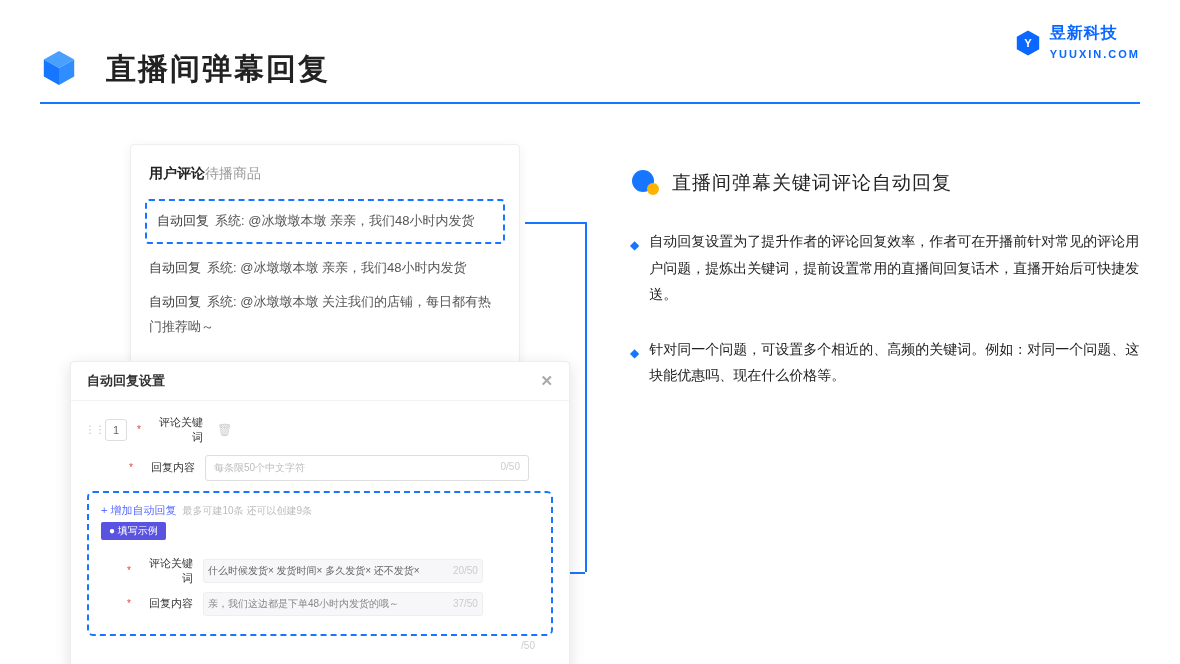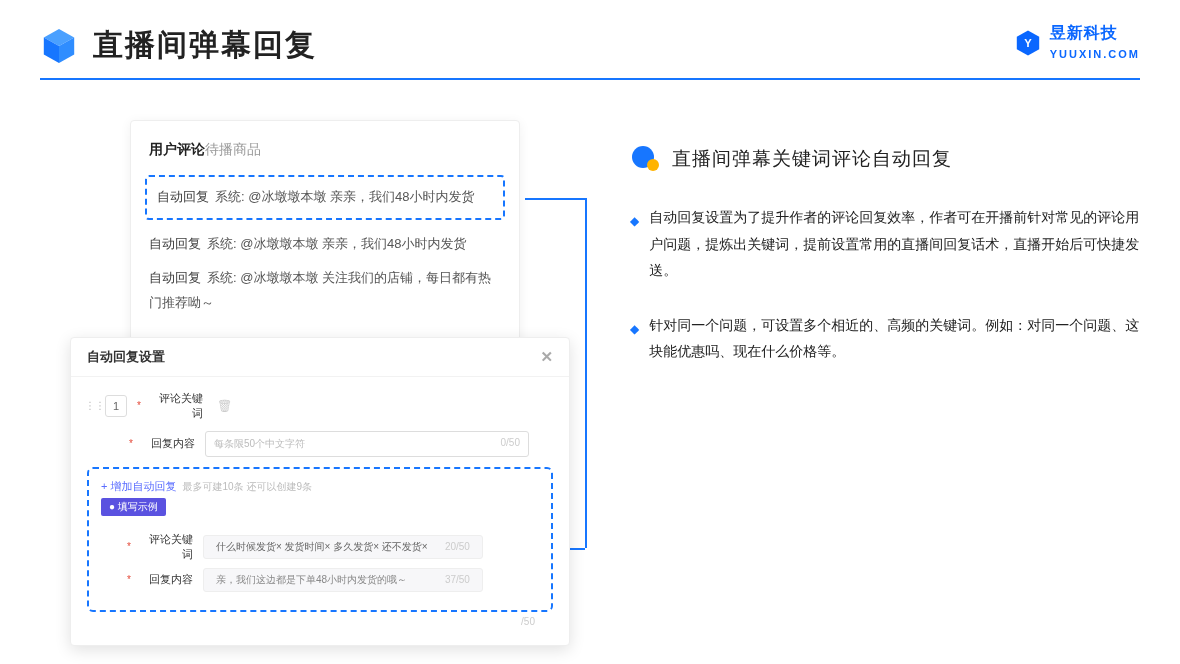--- a/index.html
+++ b/index.html
@@ -1,18 +1,18 @@
 <!DOCTYPE html>
 <html><head>
 <meta charset="utf-8">
 <style>
 *{margin:0;padding:0;box-sizing:border-box;}
 body{width:1180px;height:664px;font-family:"Microsoft YaHei","PingFang SC",sans-serif;background:#fff;position:relative;overflow:hidden;}
 .header{display:flex;justify-content:space-between;align-items:flex-start;padding:25px 40px 0 40px;}
-.title-block{display:flex;align-items:center;gap:15px;}
+.title-block{display:flex;gap:28px;margin-top:24px;}
 .cube-icon{width:38px;height:38px;}
 .page-title{font-size:30px;font-weight:600;color:#222;letter-spacing:2px;}
 .brand{display:flex;align-items:center;gap:8px;}
 .brand-text{display:flex;flex-direction:column;line-height:1;}
 .brand-cn{font-size:16px;font-weight:700;color:#0a67ff;letter-spacing:1px;}
 .brand-en{font-size:11px;color:#0a67ff;letter-spacing:2px;font-weight:700;margin-top:8px;}
 .hr{margin:12px 40px 0 40px;height:2px;background:#1776ff;}
 .content{display:flex;padding:40px 40px 0 70px;gap:60px;}
 .left{position:relative;width:500px;}
 .card1{background:#fff;border:1px solid #eee;border-radius:4px;box-shadow:0 2px 12px rgba(0,0,0,0.06);width:390px;margin-left:60px;padding:20px 18px 30px 18px;}
@@ -31,21 +31,21 @@
 .req{color:#e44a3a;font-size:10px;}
 .flabel{font-size:11px;color:#333;width:52px;text-align:right;}
 .finput{flex:1;border:1px solid #ddd;border-radius:3px;padding:5px 8px;font-size:10px;color:#bbb;display:flex;justify-content:space-between;}
 .counter{color:#ccc;font-size:10px;}
 .trash{color:#ccc;font-size:12px;margin-left:4px;}
 .dashed-box-2{border:2px dashed #1776ff;border-radius:6px;padding:10px 12px 12px 12px;margin:6px 2px 0 2px;}
 .add-link{font-size:11px;color:#5a6dff;margin-bottom:2px;display:block;}
 .add-note{font-size:10px;color:#bbb;margin-left:6px;}
 .example-tag{display:inline-block;background:#5a52e0;color:#fff;font-size:10px;padding:2px 8px;border-radius:2px;margin-bottom:16px;}
 .ex-row{display:flex;align-items:center;gap:10px;margin-bottom:6px;}
-.ex-input{flex:1;background:#f7f7f9;border:1px solid #eee;border-radius:3px;padding:4px 12px;font-size:10px;color:#888;display:flex;justify-content:space-between;align-items:center;max-width:280px;}
+.ex-input{flex:1;background:#f7f7f9;border:1px solid #eee;border-radius:3px;padding:4px 4px;font-size:10px;color:#888;display:flex;justify-content:space-between;align-items:center;max-width:280px;}
 .chip{font-size:10px;color:#666;}
 .right{flex:1;padding-top:26px;}
 .section-head{display:flex;align-items:center;gap:12px;margin-bottom:32px;}
 .bubble-icon{position:relative;width:30px;height:26px;}
 .section-title{font-size:19px;color:#222;letter-spacing:1px;}
 .bullet{display:flex;gap:10px;font-size:14px;color:#222;line-height:1.9;margin-bottom:28px;}
 .diamond{color:#1776ff;font-size:12px;margin-top:6px;flex-shrink:0;}
 .connector{position:absolute;border:1px solid #1776ff;}
 </style>
 </head>

